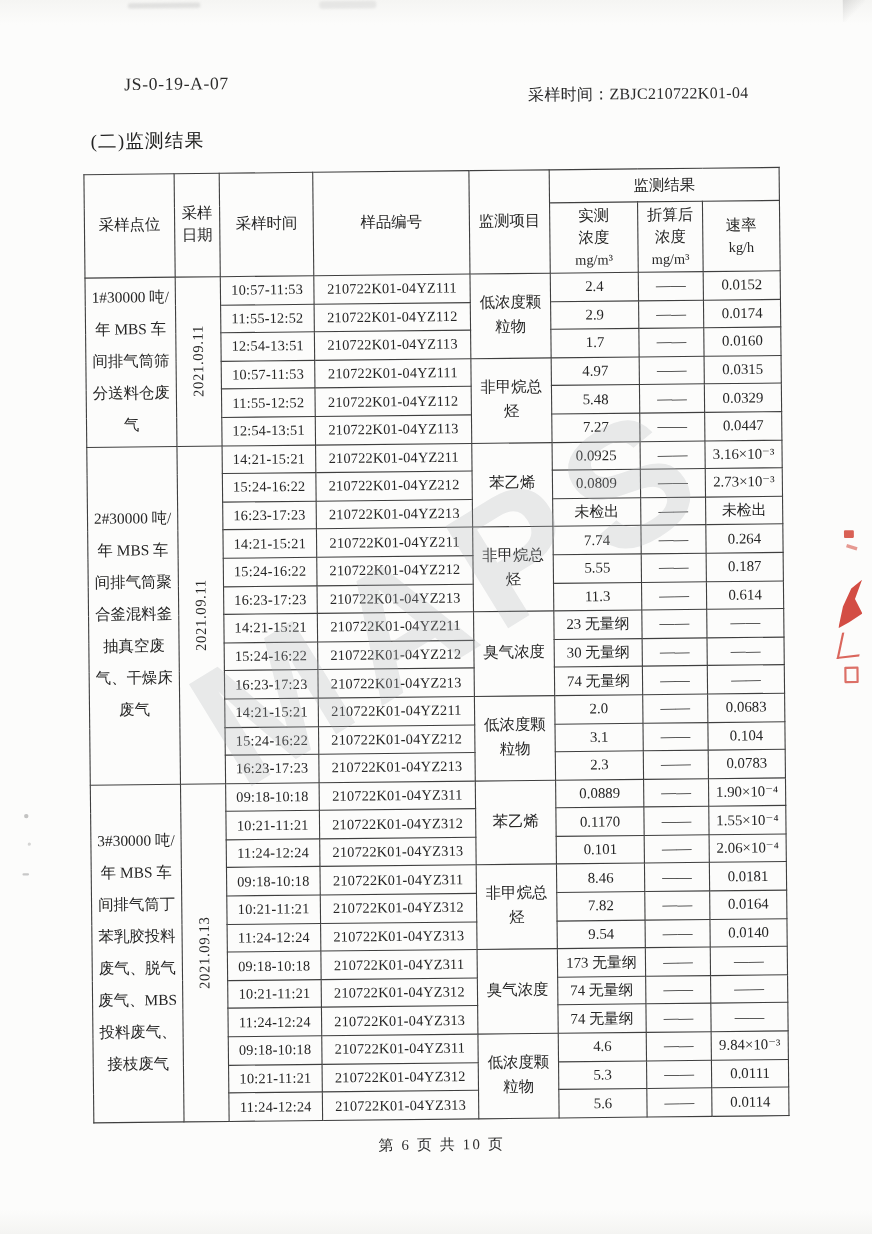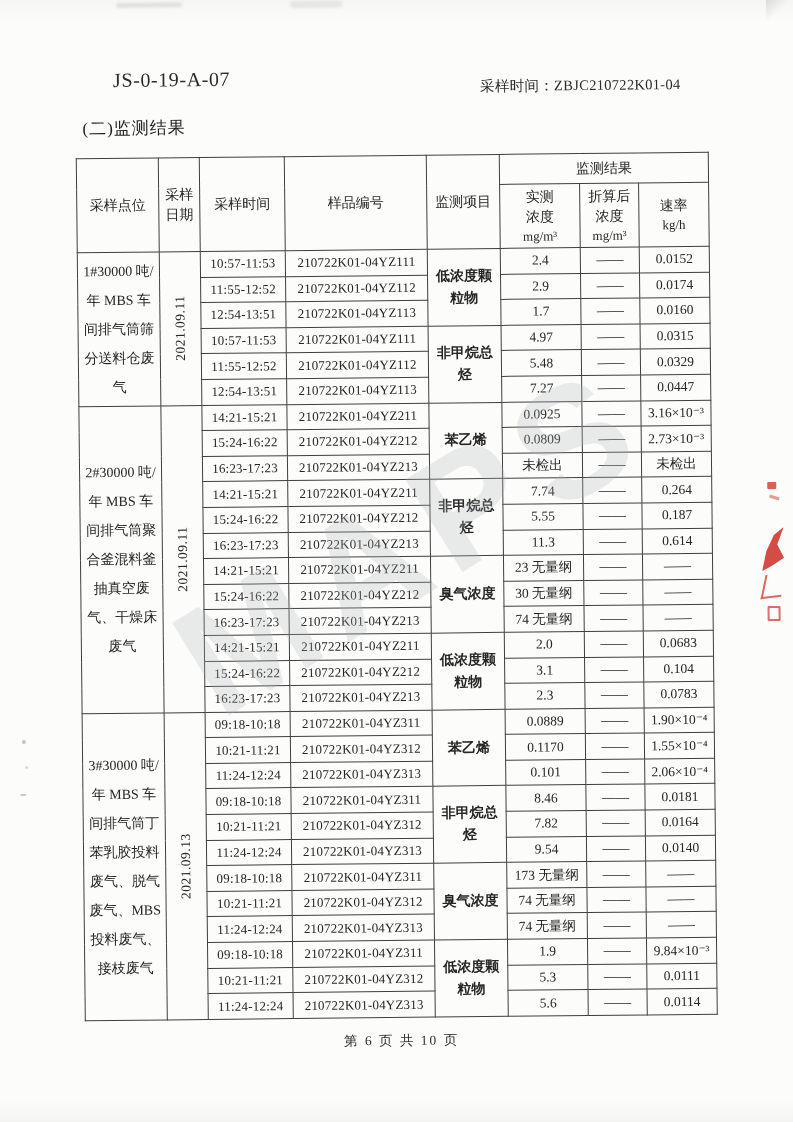--- a/index.html
+++ b/index.html
@@ -14,21 +14,21 @@
     background:linear-gradient(180deg,#f5f5f3 0%,#fcfcfb 2%,#fcfcfb 98%,#f4f4f2 100%);
   }
   #sheet{
     position:absolute;inset:0;
     transform:rotate(-0.6deg);
     transform-origin:396px 560px;
   }
   
   .form-code{
     position:absolute;left:118px;top:66px;
-    font-size:20px;letter-spacing:0.6px;color:#2b2b2b;
+    font-size:16px;letter-spacing:0.6px;color:#2b2b2b;
   }
   .report-no{
     position:absolute;left:485px;top:78px;
     font-size:14.5px;letter-spacing:0.3px;color:#2b2b2b;
   }
   .section-title{
     position:absolute;left:87px;top:114px;
     font-size:17px;letter-spacing:1px;color:#222;
   }
   
@@ -42,21 +42,21 @@
     text-align:center;vertical-align:middle;
     padding:0 3px;overflow:hidden;
   }
   .report thead th{font-weight:normal;font-size:14px;}
   tr.h1{height:30px;}
   tr.h2{height:64px;}
   .pre{white-space:pre-line;line-height:20px;display:block;}
   .unit{display:block;font-size:13px;line-height:18px;font-family:"Liberation Serif","DejaVu Serif",serif;}
   .report tbody tr{height:25.6px;}
   td.point{font-size:14px;line-height:29px;padding:0 2px;}
-  td.item{font-size:14px;line-height:22px;font-weight:bold;}
+  td.item{font-size:14px;line-height:22px;}
   td.date{position:relative;}
   td.date .vert{
     position:absolute;left:50%;top:50%;
     transform:translate(-50%,-50%) rotate(-90deg);
     white-space:nowrap;font-size:13.5px;letter-spacing:0.5px;
   }
   td.time,td.sample{font-size:13px;letter-spacing:0.2px;}
   td.num{font-size:13.5px;}
   
   .page-footer{
@@ -362,21 +362,21 @@
             <td class="time">11:24-12:24</td>
             <td class="sample">210722K01-04YZ313</td>
             <td class="num">74 无量纲</td>
             <td class="num">——</td>
             <td class="num">——</td>
           </tr>
           <tr>
             <td class="time">09:18-10:18</td>
             <td class="sample">210722K01-04YZ311</td>
             <td class="item" rowspan="3">低浓度颗粒物</td>
-            <td class="num">1.9</td>
+            <td class="num">4.6</td>
             <td class="num">——</td>
             <td class="num">9.84×10⁻³</td>
           </tr>
           <tr>
             <td class="time">10:21-11:21</td>
             <td class="sample">210722K01-04YZ312</td>
             <td class="num">5.3</td>
             <td class="num">——</td>
             <td class="num">0.0111</td>
           </tr>

